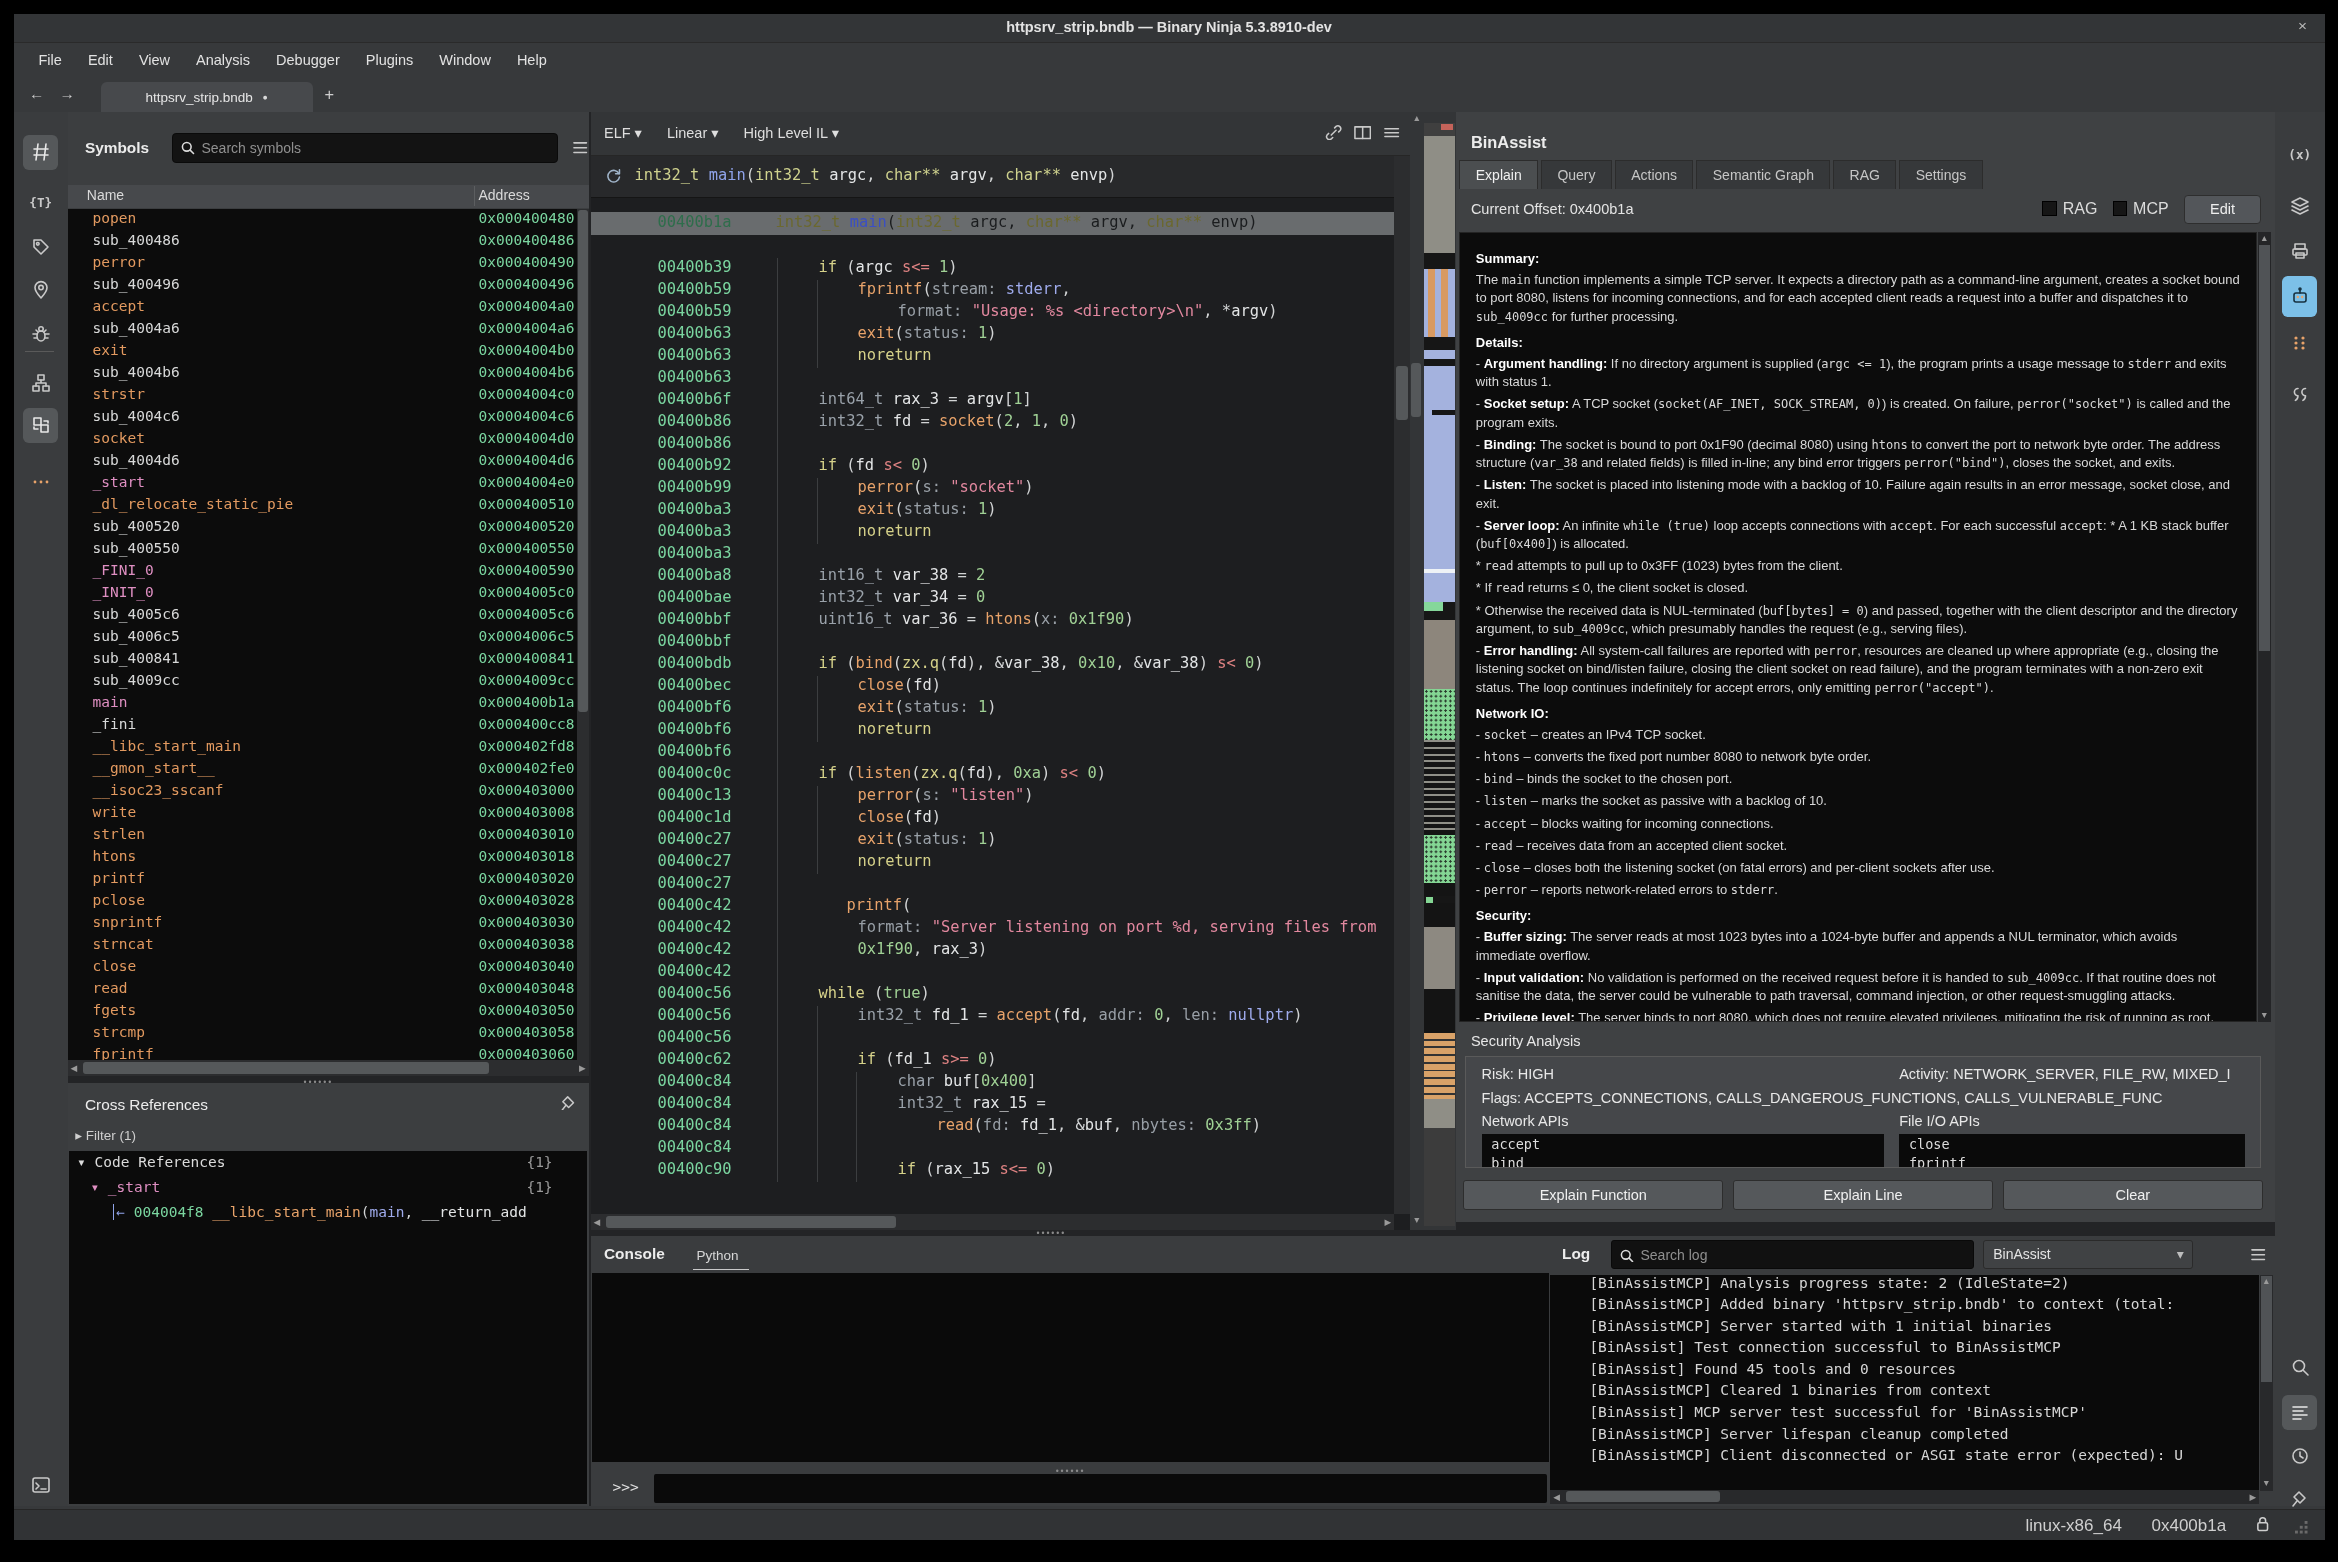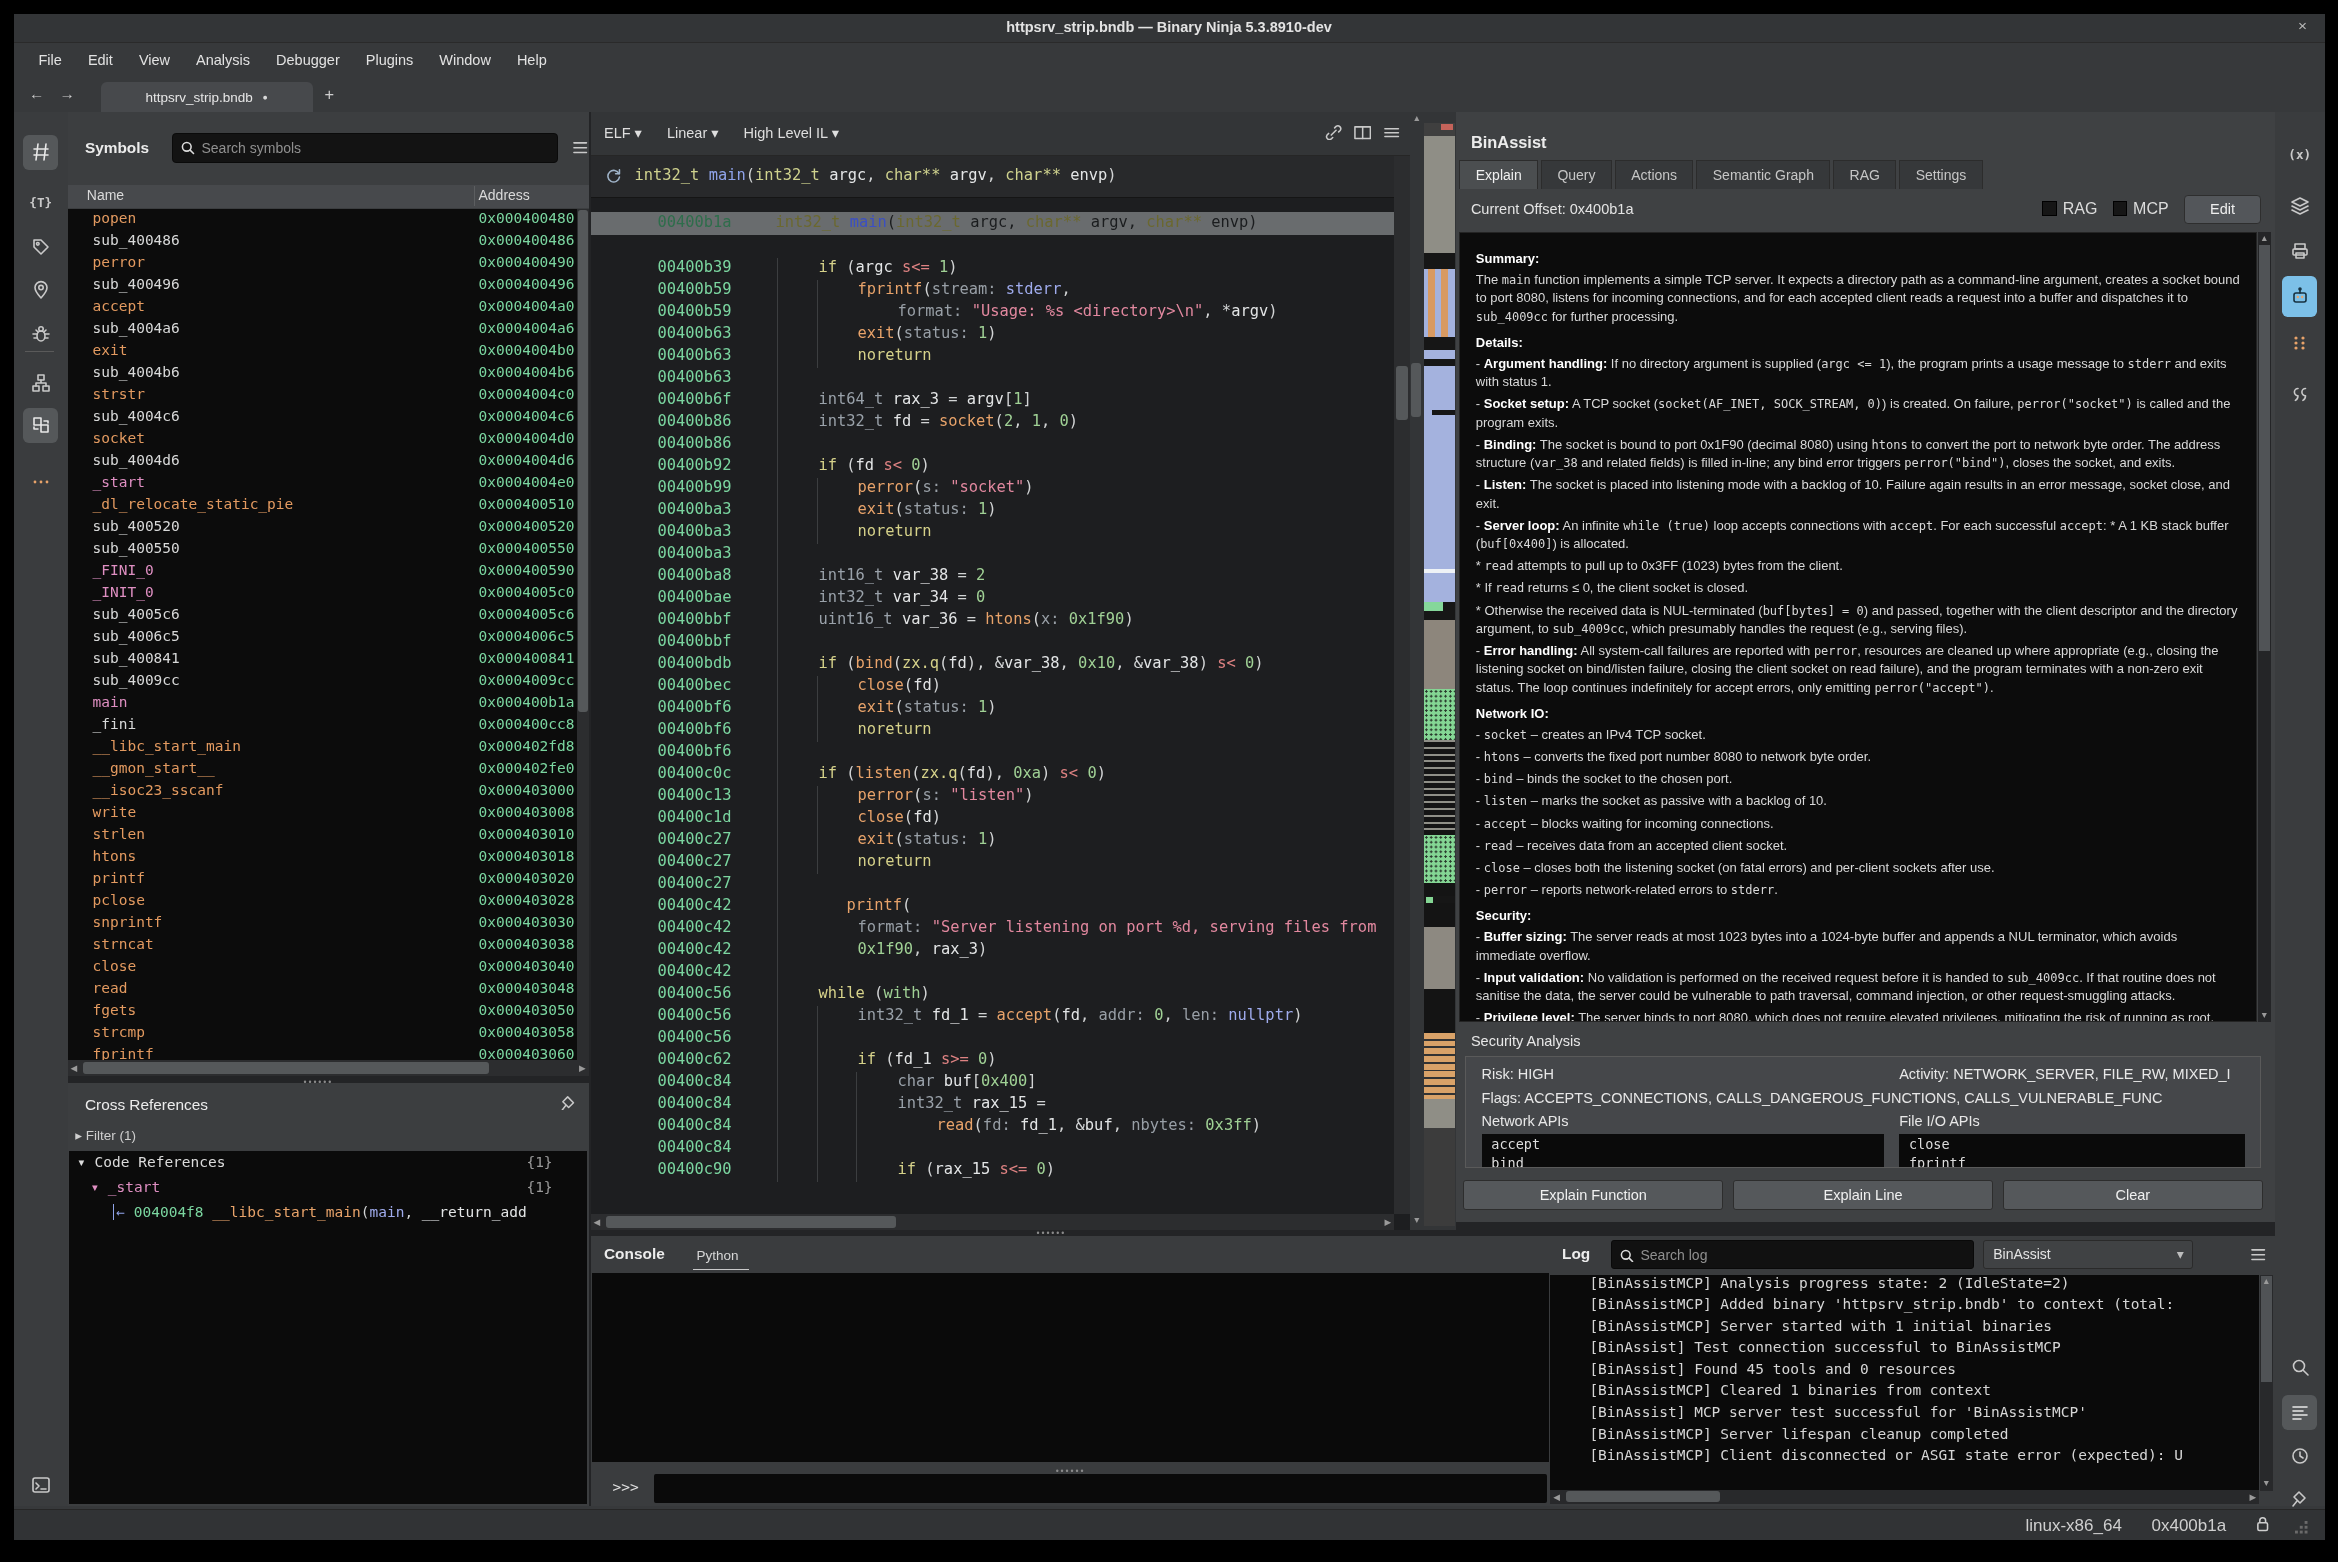--- a/index.html
+++ b/index.html
@@ -509,21 +509,21 @@
           <div class="cl"><span class="cl-a">00400c0c</span><span class="cl-b"><span class="cl-g" style="left: 0px;"></span><span class="cl-t" style="left: 42px;"><span class="k">if </span><span class="p">(</span><span class="f">listen</span><span class="p">(</span><span class="k">zx.q</span><span class="p">(</span><span class="v">fd</span><span class="p">), </span><span class="n">0xa</span><span class="p">) </span><span class="o">s&lt;</span><span class="p"> </span><span class="n">0</span><span class="p">)</span></span></span></div>
           <div class="cl"><span class="cl-a">00400c13</span><span class="cl-b"><span class="cl-g" style="left: 0px;"></span><span class="cl-g" style="left: 40px;"></span><span class="cl-t" style="left: 81px;"><span class="f">perror</span><span class="p">(</span><span class="a">s: </span><span class="s">"listen"</span><span class="p">)</span></span></span></div>
           <div class="cl"><span class="cl-a">00400c1d</span><span class="cl-b"><span class="cl-g" style="left: 0px;"></span><span class="cl-g" style="left: 40px;"></span><span class="cl-t" style="left: 81px;"><span class="f">close</span><span class="p">(</span><span class="v">fd</span><span class="p">)</span></span></span></div>
           <div class="cl"><span class="cl-a">00400c27</span><span class="cl-b"><span class="cl-g" style="left: 0px;"></span><span class="cl-g" style="left: 40px;"></span><span class="cl-t" style="left: 81px;"><span class="f">exit</span><span class="p">(</span><span class="a">status: </span><span class="n">1</span><span class="p">)</span></span></span></div>
           <div class="cl"><span class="cl-a">00400c27</span><span class="cl-b"><span class="cl-g" style="left: 0px;"></span><span class="cl-g" style="left: 40px;"></span><span class="cl-t" style="left: 81px;"><span class="k">noreturn</span></span></span></div>
           <div class="cl"><span class="cl-a">00400c27</span><span class="cl-b"><span class="cl-g" style="left: 0px;"></span></span></div>
           <div class="cl"><span class="cl-a">00400c42</span><span class="cl-b"><span class="cl-g" style="left: 0px;"></span><span class="cl-t" style="left: 42px; margin-left: 28px;"><span class="f">printf</span><span class="p">(</span></span></span></div>
           <div class="cl"><span class="cl-a">00400c42</span><span class="cl-b"><span class="cl-g" style="left: 0px;"></span><span class="cl-t" style="left: 81px;"><span class="a">format: </span><span class="s">"Server listening on port %d, serving files from</span></span></span></div>
           <div class="cl"><span class="cl-a">00400c42</span><span class="cl-b"><span class="cl-g" style="left: 0px;"></span><span class="cl-t" style="left: 81px;"><span class="n">0x1f90</span><span class="p">, </span><span class="v">rax_3</span><span class="p">)</span></span></span></div>
           <div class="cl"><span class="cl-a">00400c42</span><span class="cl-b"><span class="cl-g" style="left: 0px;"></span></span></div>
-          <div class="cl"><span class="cl-a">00400c56</span><span class="cl-b"><span class="cl-g" style="left: 0px;"></span><span class="cl-t" style="left: 42px;"><span class="k">while </span><span class="p">(</span><span class="n">with</span><span class="p">)</span></span></span></div>
+          <div class="cl"><span class="cl-a">00400c56</span><span class="cl-b"><span class="cl-g" style="left: 0px;"></span><span class="cl-t" style="left: 42px;"><span class="k">while </span><span class="p">(</span><span class="n">true</span><span class="p">)</span></span></span></div>
           <div class="cl"><span class="cl-a">00400c56</span><span class="cl-b"><span class="cl-g" style="left: 0px;"></span><span class="cl-g" style="left: 40px;"></span><span class="cl-t" style="left: 81px;"><span class="y">int32_t </span><span class="v">fd_1</span><span class="p"> = </span><span class="f">accept</span><span class="p">(</span><span class="v">fd</span><span class="p">, </span><span class="a">addr: </span><span class="n">0</span><span class="p">, </span><span class="a">len: </span><span class="r">nullptr</span><span class="p">)</span></span></span></div>
           <div class="cl"><span class="cl-a">00400c56</span><span class="cl-b"><span class="cl-g" style="left: 0px;"></span><span class="cl-g" style="left: 40px;"></span></span></div>
           <div class="cl"><span class="cl-a">00400c62</span><span class="cl-b"><span class="cl-g" style="left: 0px;"></span><span class="cl-g" style="left: 40px;"></span><span class="cl-t" style="left: 81px;"><span class="k">if </span><span class="p">(</span><span class="v">fd_1</span><span class="p"> </span><span class="o">s&gt;=</span><span class="p"> </span><span class="n">0</span><span class="p">)</span></span></span></div>
           <div class="cl"><span class="cl-a">00400c84</span><span class="cl-b"><span class="cl-g" style="left: 0px;"></span><span class="cl-g" style="left: 40px;"></span><span class="cl-g" style="left: 79px;"></span><span class="cl-t" style="left: 121px;"><span class="y">char </span><span class="v">buf</span><span class="p">[</span><span class="n">0x400</span><span class="p">]</span></span></span></div>
           <div class="cl"><span class="cl-a">00400c84</span><span class="cl-b"><span class="cl-g" style="left: 0px;"></span><span class="cl-g" style="left: 40px;"></span><span class="cl-g" style="left: 79px;"></span><span class="cl-t" style="left: 121px;"><span class="y">int32_t </span><span class="v">rax_15</span><span class="p"> =</span></span></span></div>
           <div class="cl"><span class="cl-a">00400c84</span><span class="cl-b"><span class="cl-g" style="left: 0px;"></span><span class="cl-g" style="left: 40px;"></span><span class="cl-g" style="left: 79px;"></span><span class="cl-t" style="left: 160px;"><span class="f">read</span><span class="p">(</span><span class="a">fd: </span><span class="v">fd_1</span><span class="p">, </span><span class="p">&amp;</span><span class="v">buf</span><span class="p">, </span><span class="a">nbytes: </span><span class="n">0x3ff</span><span class="p">)</span></span></span></div>
           <div class="cl"><span class="cl-a">00400c84</span><span class="cl-b"><span class="cl-g" style="left: 0px;"></span><span class="cl-g" style="left: 40px;"></span><span class="cl-g" style="left: 79px;"></span></span></div>
           <div class="cl"><span class="cl-a">00400c90</span><span class="cl-b"><span class="cl-g" style="left: 0px;"></span><span class="cl-g" style="left: 40px;"></span><span class="cl-g" style="left: 79px;"></span><span class="cl-t" style="left: 121px;"><span class="k">if </span><span class="p">(</span><span class="v">rax_15</span><span class="p"> </span><span class="o">s&lt;=</span><span class="p"> </span><span class="n">0</span><span class="p">)</span></span></span></div>
         </div>
       <div class="cv-vscroll">

